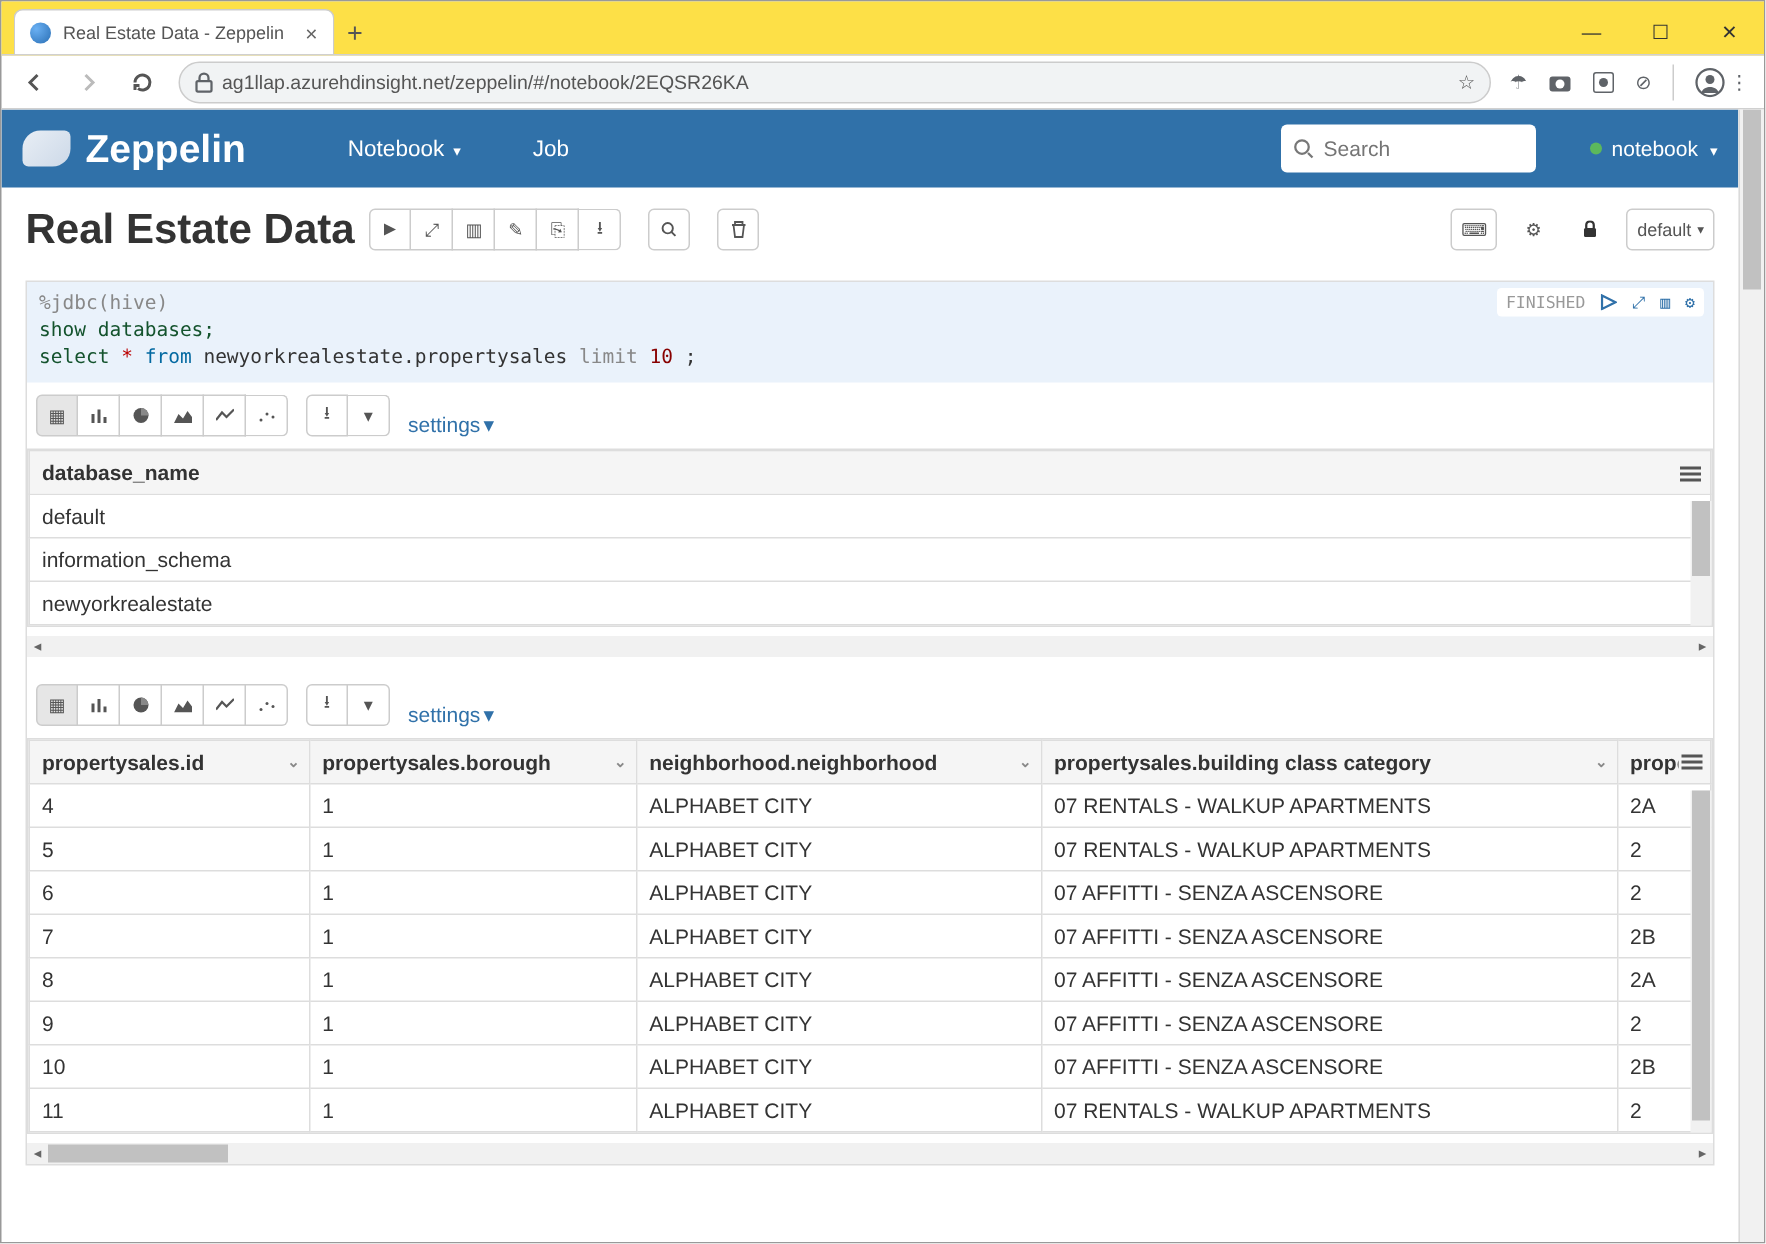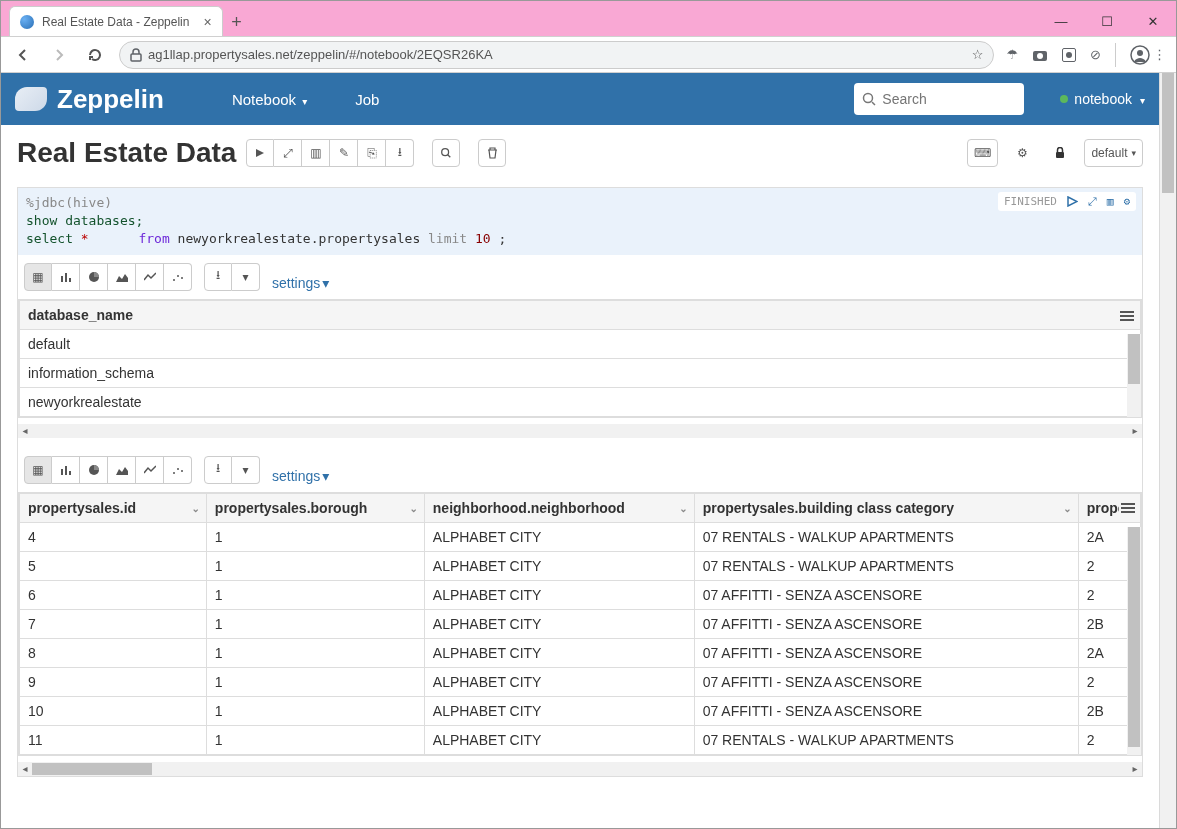--- a/index.html
+++ b/index.html
@@ -1,20 +1,20 @@
 <!DOCTYPE html>
 <html><head>
 <meta charset="utf-8">
 <style>
 * { box-sizing: border-box; margin: 0; padding: 0; }
 body { font-family: "Segoe UI", Arial, sans-serif; font-size: 13px; color: #333; background: #fff; overflow: hidden; }
 
 
 .browser-chrome { border: 1px solid #999; width: 1177px; height: 829px; display: flex; flex-direction: column; background: #fff; }
-.titlebar { height: 36px; background: #f9a8d4; display: flex; align-items: flex-end; border-bottom: 1px solid #d0d0d0; }
+.titlebar { height: 36px; background: #fde047; display: flex; align-items: flex-end; border-bottom: 1px solid #d0d0d0; }
 .tab-strip { display: flex; align-items: flex-end; height: 100%; flex: 1; padding-left: 8px; }
 .tab { display: flex; align-items: center; gap: 8px; height: 30px; padding: 0 10px; background: #fff; border: 1px solid #ccc; border-bottom: none; border-radius: 6px 6px 0 0; font-size: 12px; color: #555; max-width: 220px; }
 .tab .favicon { width: 14px; height: 14px; border-radius: 50%; background: radial-gradient(circle at 30% 30%, #6ab0f3, #2a6fb5); }
 .tab .close { color: #666; font-size: 14px; cursor: pointer; margin-left: 6px; }
 .new-tab { width: 28px; height: 28px; display: flex; align-items: center; justify-content: center; color: #555; font-size: 18px; cursor: pointer; }
 .window-controls { display: flex; }
 .win-btn { width: 46px; height: 30px; display: flex; align-items: center; justify-content: center; font-size: 13px; color: #333; cursor: pointer; }
 
 .addressbar { height: 36px; display: flex; align-items: center; gap: 12px; padding: 0 10px; border-bottom: 1px solid #d0d0d0; }
 .nav-btn { width: 24px; height: 24px; display: flex; align-items: center; justify-content: center; color: #555; cursor: pointer; border-radius: 50%; }
@@ -56,21 +56,21 @@
 .nb-title-row .spacer { flex: 1; }
 .btn .caret { margin-left: 4px; font-size: 9px; }
 
 
 .notebook-body { padding: 0 16px 16px; overflow: auto; flex: 1; }
 .paragraph { border: 1px solid #ddd; margin-top: 12px; background: #fff; }
 .para-code { font-family: Consolas, monospace; font-size: 13px; padding: 6px 8px; background: #eaf2fb; position: relative; line-height: 1.4; }
 .para-code .line { white-space: pre; }
 .kw-dir { color: #888; }
 .kw-sql { color: #14532d; }
-.kw-from { color: #6d28d9; margin-left: 42px; }
+.kw-from { color: #0369a1; }
 .kw-limit { color: #888; }
 .kw-star { color: #b00; }
 .kw-num { color: #800; }
 .para-status { position: absolute; right: 6px; top: 4px; display: flex; align-items: center; gap: 10px; font-size: 11px; color: #999; background: #fff; padding: 2px 6px; border-radius: 3px; }
 .para-status .st-icon { color: #3071a9; cursor: pointer; }
 
 
 .result-toolbar { display: flex; align-items: center; gap: 12px; padding: 8px 6px; }
 .viz-group .btn.active { background: #e6e6e6; }
 .settings-link { color: #3071a9; cursor: pointer; display: flex; align-items: center; gap: 2px; font-size: 14px; margin-top: 12px; }
@@ -131,21 +131,21 @@
           <path d="M3 13v-3h3" stroke="#555" stroke-width="2" fill="none"></path>
         </svg>
     </div>
     <div class="url-box">
       <span class="lock">
         <svg width="12" height="14" viewBox="0 0 12 14">
             <rect x="1" y="6" width="10" height="7" rx="1" fill="none" stroke="#5f6368" stroke-width="1.5"></rect>
             <path d="M3 6V4a3 3 0 0 1 6 0v2" fill="none" stroke="#5f6368" stroke-width="1.5"></path>
           </svg>
       </span>
-      <span class="url-text">ag1llap.propertysales.net/zeppelin/#/notebook/2EQSR26KA</span>
+      <span class="url-text">ag1llap.azurehdinsight.net/zeppelin/#/notebook/2EQSR26KA</span>
       <span>☆</span>
     </div>
     <div class="ext-icons">
       <span>☂</span>
       <span>
         <svg width="16" height="14" viewBox="0 0 16 14">
             <rect x="1" y="3" width="14" height="10" rx="2" fill="#5f6368"></rect>
             <circle cx="8" cy="8" r="3" fill="#fff"></circle>
           </svg>
       </span>

